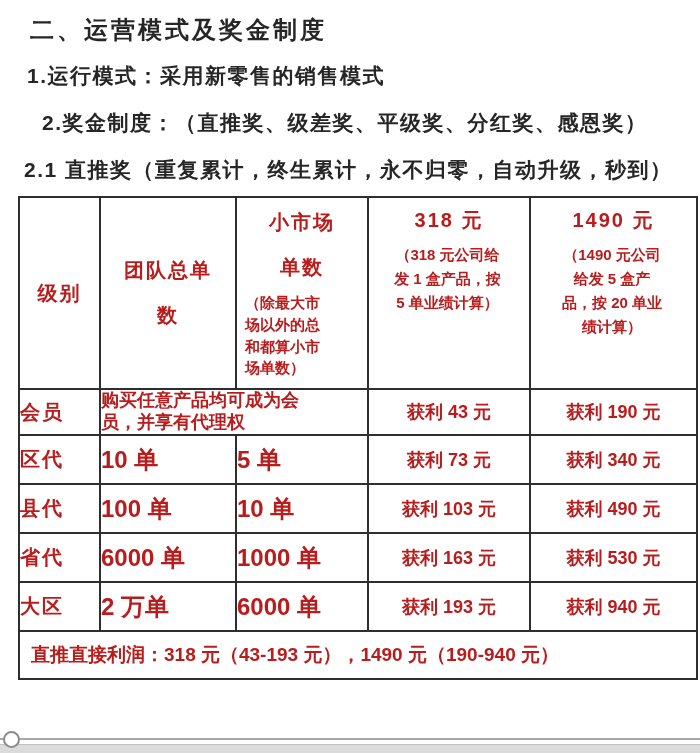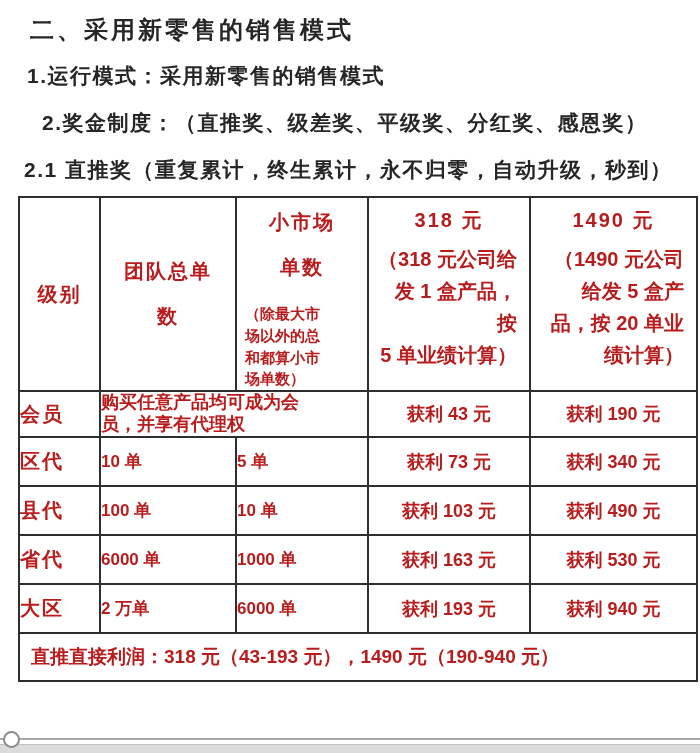--- a/index.html
+++ b/index.html
@@ -34,33 +34,33 @@
   tr.hdr td { height: 190px; }
   .th-level { text-align: center; vertical-align: middle; font-size: 20px; letter-spacing: 2px; }
   .th-team  { text-align: center; vertical-align: middle; }
   .th-team .hmain, .th-small .hmain {
     font-size: 20px; letter-spacing: 2px; line-height: 2.25; white-space: pre-line;
   }
   .th-small { vertical-align: top; }
   .th-small .hmain { text-align: center; padding-top: 2px; }
   .th-small .hnote {
     font-size: 15px; line-height: 1.45; white-space: pre-line;
-    text-align: left; padding-left: 8px; margin-top: 13px;
+    text-align: left; padding-left: 8px; margin-top: 2px;
   }
   .th-amt { vertical-align: top; margin-left: 32px; }
   .th-amt .hamount { text-align: center; font-size: 20px; letter-spacing: 2px; padding-top: 9px; }
   .th-amt .hnote {
-    font-size: 20px; line-height: 1.6; white-space: pre-line;
-    text-align: right; padding: 9px 12px 0 9px;
+    font-size: 15px; line-height: 1.6; white-space: pre-line;
+    text-align: center; padding: 9px 12px 0 9px;
   }
   
   tr.row td { height: 47px; }
   tr.row-member td { height: 44px; }
   .td-level  { font-size: 20px; letter-spacing: 2px; padding-left: 13px; vertical-align: middle; }
-  .td-val    { font-size: 17px; padding-left: 8px; vertical-align: middle; border-radius: 24px; }
+  .td-val    { font-size: 24px; padding-left: 8px; vertical-align: middle; border-radius: 24px; }
   .td-profit { font-size: 18px; text-align: center; vertical-align: middle; border-radius: 9px; }
   .td-desc   { font-size: 18px; line-height: 1.2; padding-left: 6px;
                vertical-align: middle; white-space: pre-line; }
   tr.ftr td  { height: 46px; font-size: 19px; padding-left: 11px; vertical-align: middle; margin-left: 20px; }
 
   
   .scroll-line {
     position: absolute; left: 0; top: 738px; width: 700px; height: 2px;
     background: #a8a8a8;
   }
@@ -70,21 +70,21 @@
   }
   .scroll-thumb {
     position: absolute; left: 3px; top: 731px; width: 17px; height: 17px;
     border-radius: 50%; background: #ffffff; border: 2px solid #8c8c8c;
     box-sizing: border-box;
   }
 </style>
 </head>
 <body>
 
-<div class="heading h-main">二、采用新零售的销售模式</div>
+<div class="heading h-main">二、运营模式及奖金制度</div>
 <div class="heading h-sub1">1.运行模式：采用新零售的销售模式</div>
 <div class="heading h-sub2">2.奖金制度：（直推奖、级差奖、平级奖、分红奖、感恩奖）</div>
 <div class="heading h-sub3">2.1 直推奖（重复累计，终生累计，永不归零，自动升级，秒到）</div>
 
 <table class="bonus">
   <colgroup>
     <col style="width:81px">
       <col style="width:136px">
       <col style="width:132px">
       <col style="width:162px">

